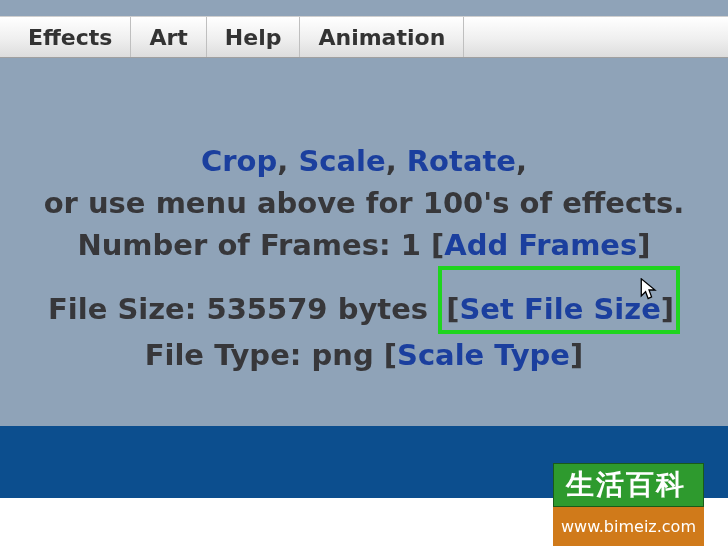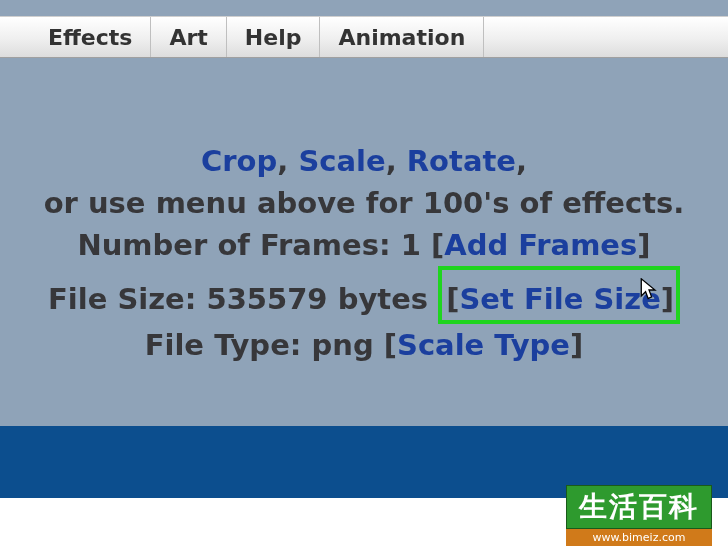--- a/index.html
+++ b/index.html
@@ -18,21 +18,20 @@
     position: absolute;
     top: 16px;
     left: 0;
     right: 0;
     height: 40px;
     background: linear-gradient(#ffffff, #efefef 55%, #dddddd);
     border-top: 1px solid #cfcfcf;
     border-bottom: 1px solid #a0a0a0;
     display: flex;
     align-items: stretch;
-    padding-left: 20px;
   }
   .menu-item {
     display: flex;
     align-items: center;
     padding: 0 18px;
     font-weight: bold;
     font-size: 22px;
     color: #333;
     border-right: 1px solid #bfbfbf;
     cursor: default;
@@ -54,21 +53,21 @@
     text-decoration: none;
     cursor: pointer;
   }
   .hot {
     color: #cc0000;
     position: relative;
     display: inline-block;
   }
   .hlbox {
     border: 4px solid #1fd51f;
-    padding: 8px 2px 0 4px;
+    padding: 18px 2px 0 4px;
     display: inline-block;
     position: relative;
   }
   .cursor {
     position: absolute;
     right: 18px;
     top: 8px;
     width: 18px;
     height: 24px;
     pointer-events: none;
@@ -82,39 +81,39 @@
     background: #0c4e8e;
   }
   .botwhite {
     position: absolute;
     left: 0; right: 0; bottom: 0;
     height: 48px;
     background: #ffffff;
   }
   .wmark {
     position: absolute;
-    right: 16px;
+    right: 24px;
     bottom: 0;
-    text-align: center;
+    text-align: left;
     border-radius: 28px;
   }
   .wmark-top {
     background: #2e9a2e;
     color: #fff;
     font-weight: bold;
     font-size: 28px;
     padding: 2px 12px;
     letter-spacing: 2px;
     border: 1px solid #1a5a1a;
   }
   .wmark-bot {
     background: #d07a1a;
     color: #fff;
-    font-size: 11px;
-    padding: 2px 8px;
+    font-size: 16px;
+    padding: 10px 8px;
   }
 </style>
 </head>
 <body>
 
 <div class="menubar">
   <div class="menu-item first">Effects</div>
   <div class="menu-item">Art</div>
   <div class="menu-item">Help</div>
   <div class="menu-item">Animation</div>

